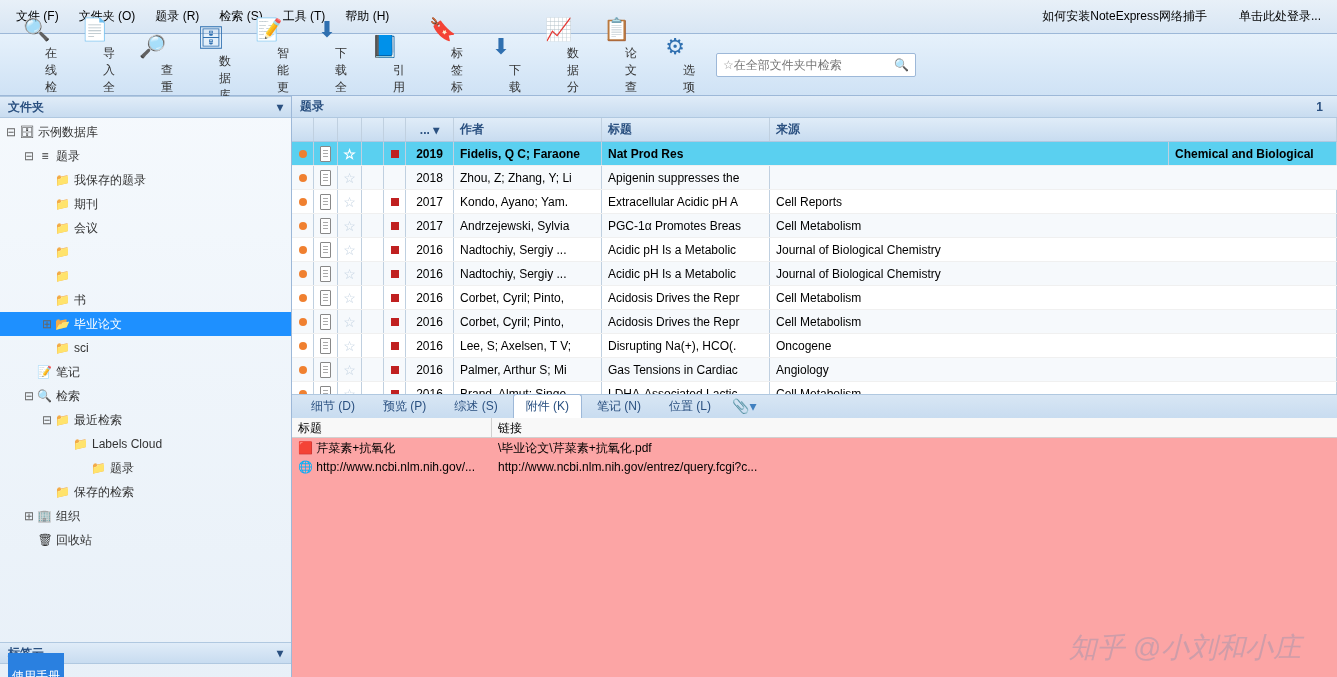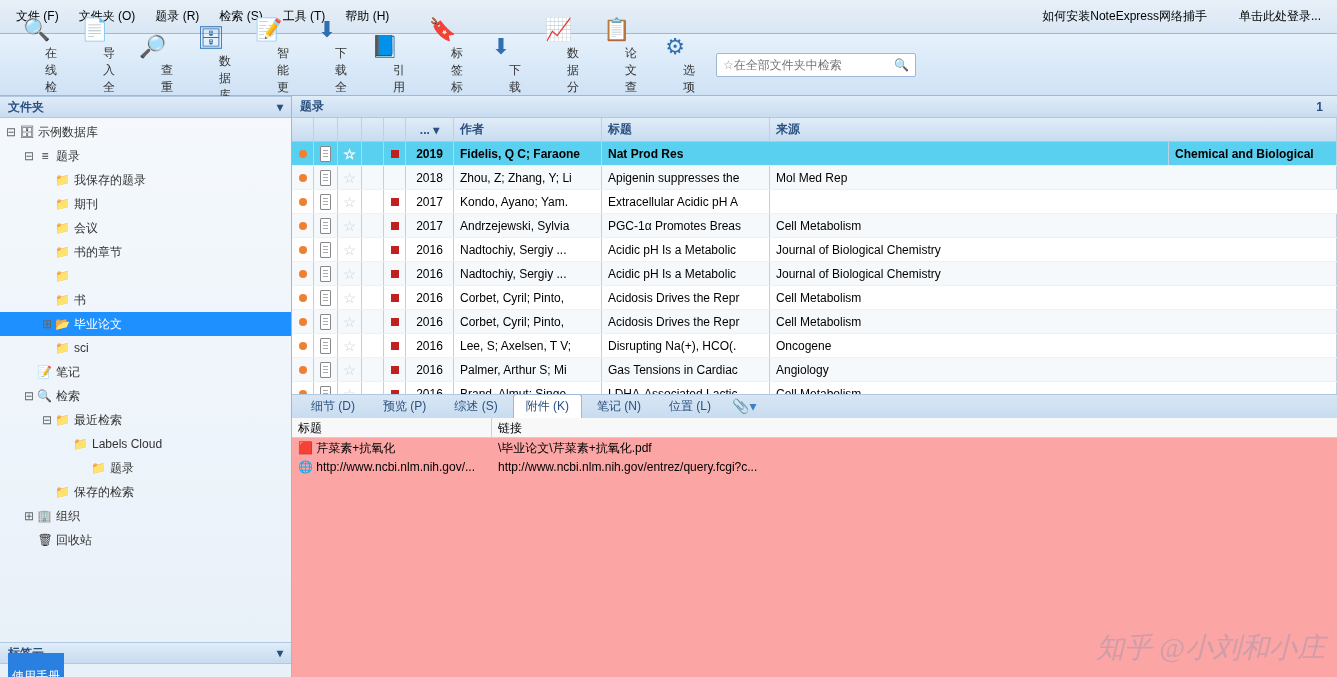--- a/index.html
+++ b/index.html
@@ -48,21 +48,21 @@
 .row.selected .star { color: #fff; }
 .flag { width: 8px; height: 8px; background: #c02020; }
 .detail-tabs { height: 24px; background: linear-gradient(#d8e6f4, #c8dcf0); display: flex; align-items: center; border-top: 1px solid #b0c8e0; padding: 0 6px; gap: 2px; }
 .tab { padding: 3px 12px; border: 1px solid transparent; cursor: pointer; color: #2a5080; }
 .tab.active { background: #fff; border: 1px solid #9db8d8; border-bottom-color: #fff; border-radius: 3px 3px 0 0; }
 .attach-hdr { height: 20px; display: flex; border-bottom: 1px solid #d0d0d0; background: #f8f8f8; }
 .ac0 { width: 200px; border-right: 1px solid #d0d0d0; padding: 2px 6px; }
 .ac1 { flex: 1; padding: 2px 6px; }
 .attach-row { height: 20px; display: flex; padding: 0; }
 .attach-row .ac0, .attach-row .ac1 { border: none; }
-.watermark { position: absolute; bottom: 10px; right: 12px; font-size: 28px; color: rgba(100,140,180,.3); font-style: italic; pointer-events: none; font-family: Liberation Serif, serif; }
+.watermark { position: absolute; bottom: 10px; right: 36px; font-size: 28px; color: rgba(100,140,180,.3); font-style: italic; pointer-events: none; }
 .paperclip { color: #4080c0; font-size: 14px; padding: 0 6px; }
 </style>
 </head>
 <body>
 
 <div class="menubar">
   <span>文件 (F)</span>
   <span>文件夹 (O)</span>
   <span>题录 (R)</span>
   <span>检索 (S)</span>
@@ -160,21 +160,20 @@
           <span class="label">期刊</span>
         </div>
         <div class="tree-row" style="padding-left: 40px;">
           <span class="expander"></span>
           <span class="icon">📁</span>
           <span class="label">会议</span>
         </div>
         <div class="tree-row" style="padding-left: 40px;">
           <span class="expander"></span>
           <span class="icon">📁</span>
-          <span class="label">书的章节</span>
         </div>
         <div class="tree-row" style="padding-left: 40px;">
           <span class="expander"></span>
           <span class="icon">📁</span>
         </div>
         <div class="tree-row" style="padding-left: 40px;">
           <span class="expander"></span>
           <span class="icon">📁</span>
           <span class="label">书</span>
         </div>
@@ -280,39 +279,39 @@
             <span class="page-icon"></span>
           </div>
           <div class="col c2">
             <span class="star">☆</span>
           </div>
           <div class="col c3"></div>
           <div class="col c4"></div>
           <div class="col c5">2018</div>
           <div class="col c6">Zhou, Z; Zhang, Y; Li</div>
           <div class="col c7">Apigenin suppresses the</div>
-          <div class="col c8">Mol Med Rep</div>
         </div>
         <div class="row">
           <div class="col c0">
             <span class="dot"></span>
           </div>
           <div class="col c1">
             <span class="page-icon"></span>
           </div>
           <div class="col c2">
             <span class="star">☆</span>
           </div>
           <div class="col c3"></div>
           <div class="col c4">
             <span class="flag"></span>
           </div>
           <div class="col c5">2017</div>
           <div class="col c6">Kondo, Ayano; Yam.</div>
           <div class="col c7">Extracellular Acidic pH A</div>
+          <div class="col c8">Cell Reports</div>
         </div>
         <div class="row">
           <div class="col c0">
             <span class="dot"></span>
           </div>
           <div class="col c1">
             <span class="page-icon"></span>
           </div>
           <div class="col c2">
             <span class="star">☆</span>

